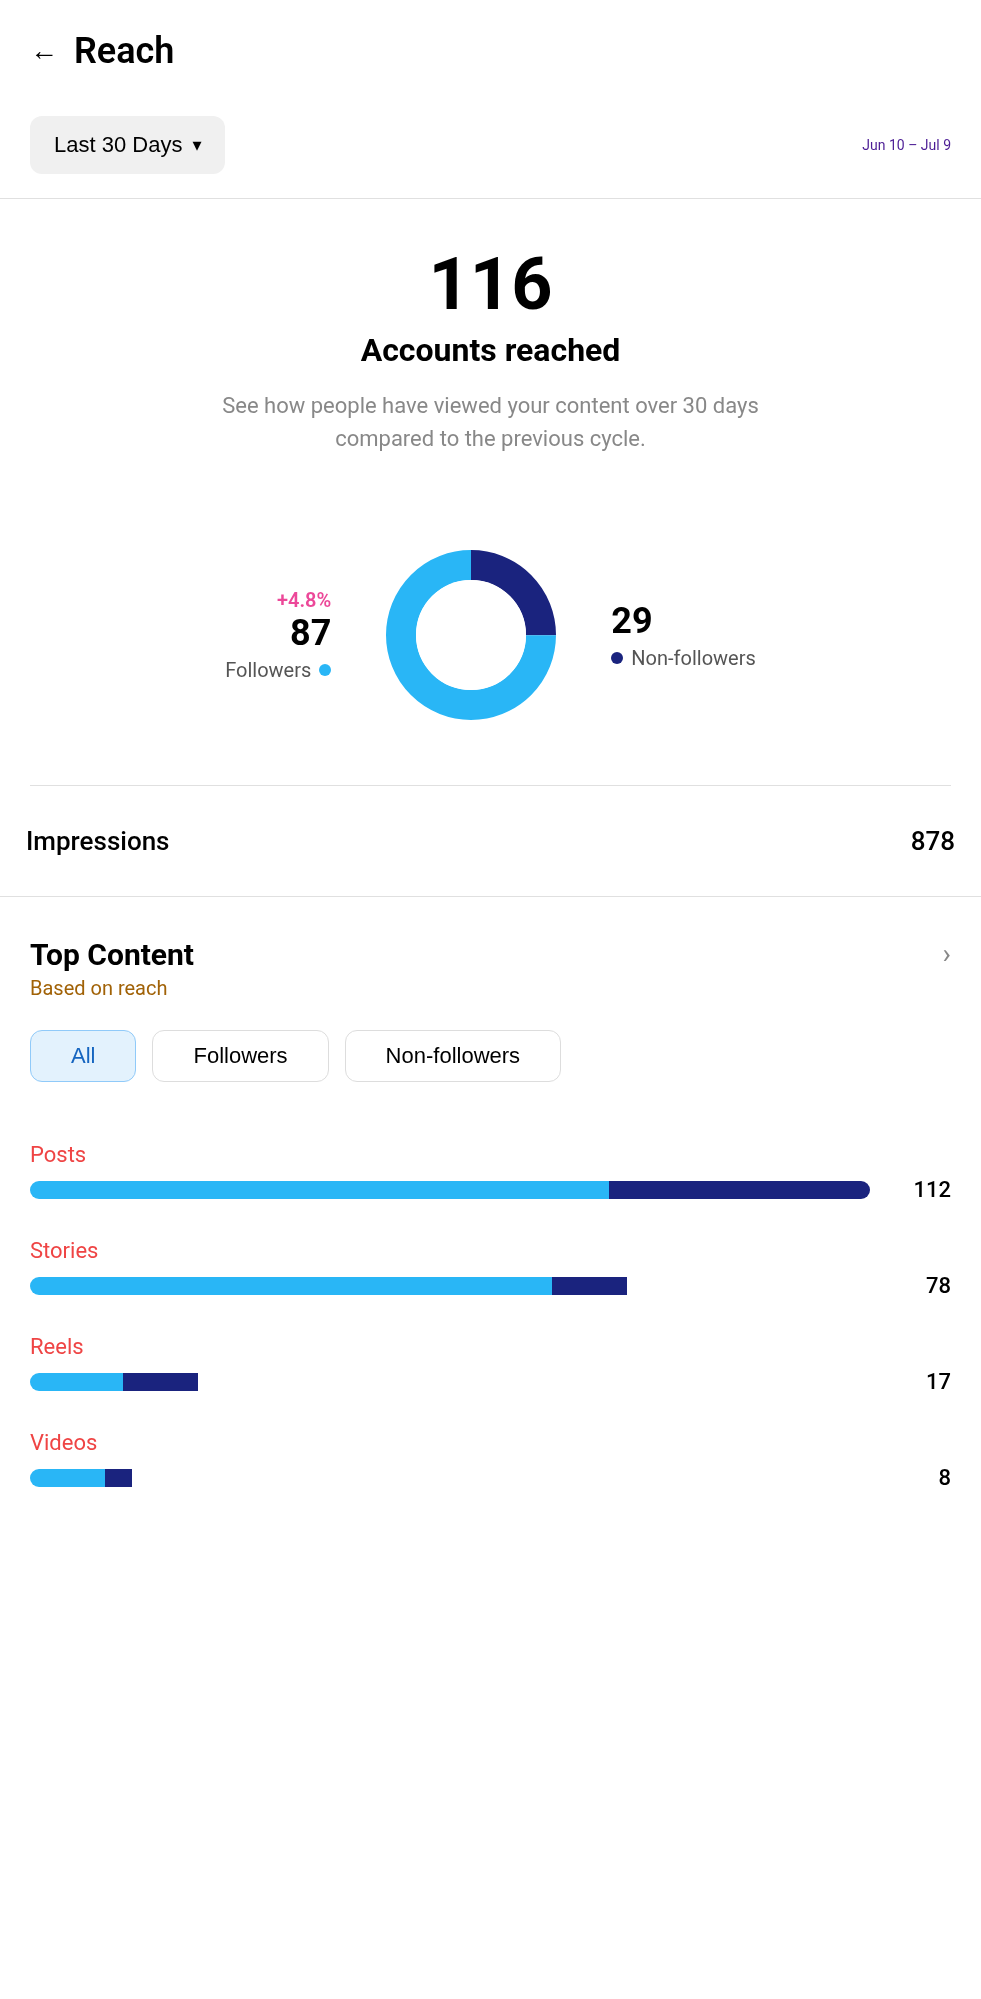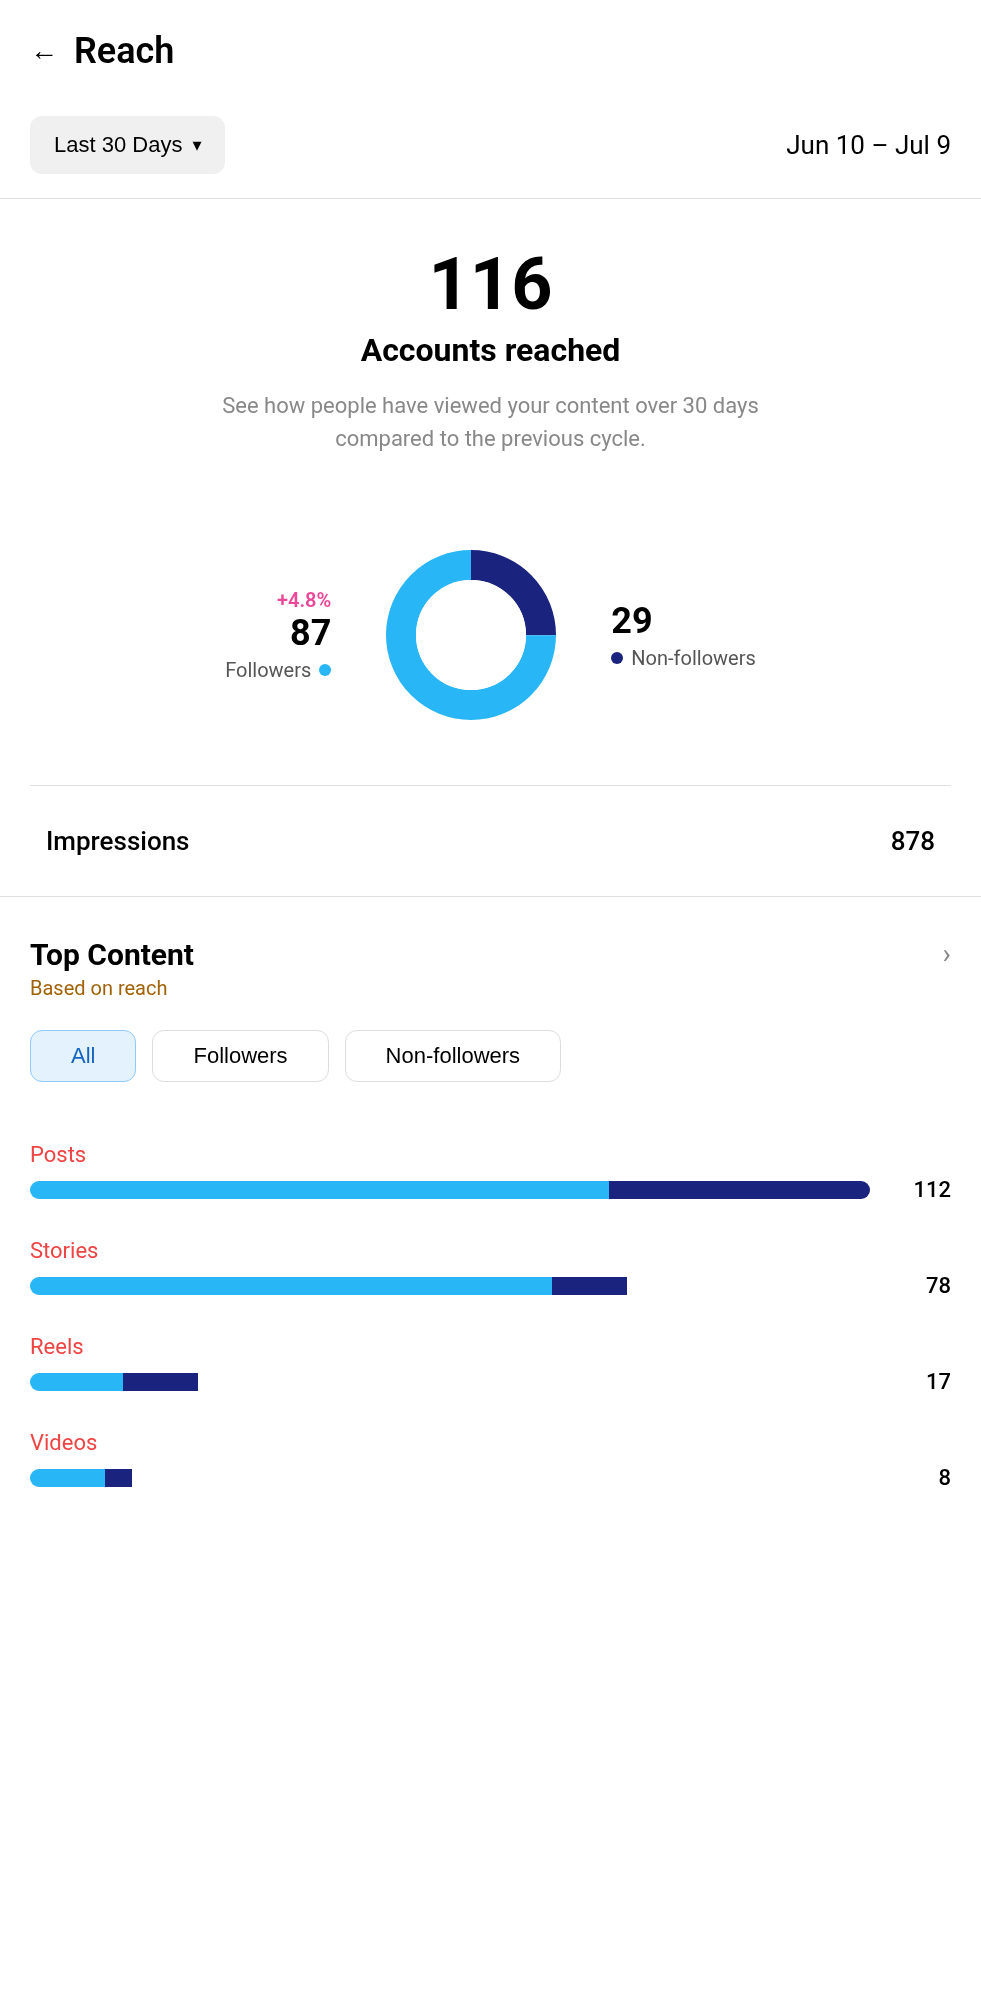--- a/index.html
+++ b/index.html
@@ -50,22 +50,22 @@
       cursor: pointer;
       display: flex;
       align-items: center;
       gap: 10px;
       text-align: center;
     }
     .chevron-icon {
       font-size: 18px;
     }
     .date-range {
-      font-size: 26px;
-      color: #000000;
+      font-size: 14px;
+      color: #4c1d95;
     }
 
     
     .stats-section {
       text-align: center;
       padding: 50px 30px 30px;
     }
     .accounts-number {
       font-size: 72px;
       font-weight: 700;
@@ -151,21 +151,21 @@
       height: 1px;
       background: #e0e0e0;
       margin: 0 30px;
     }
 
     
     .impressions-row {
       display: flex;
       justify-content: space-between;
       align-items: center;
-      padding: 40px 46px;
+      padding: 40px 26px;
       border-bottom: 1px solid #e0e0e0;
     }
     .impressions-label {
       font-size: 26px;
       font-weight: 500;
     }
     .impressions-value {
       font-size: 26px;
       font-weight: 500;
     }

